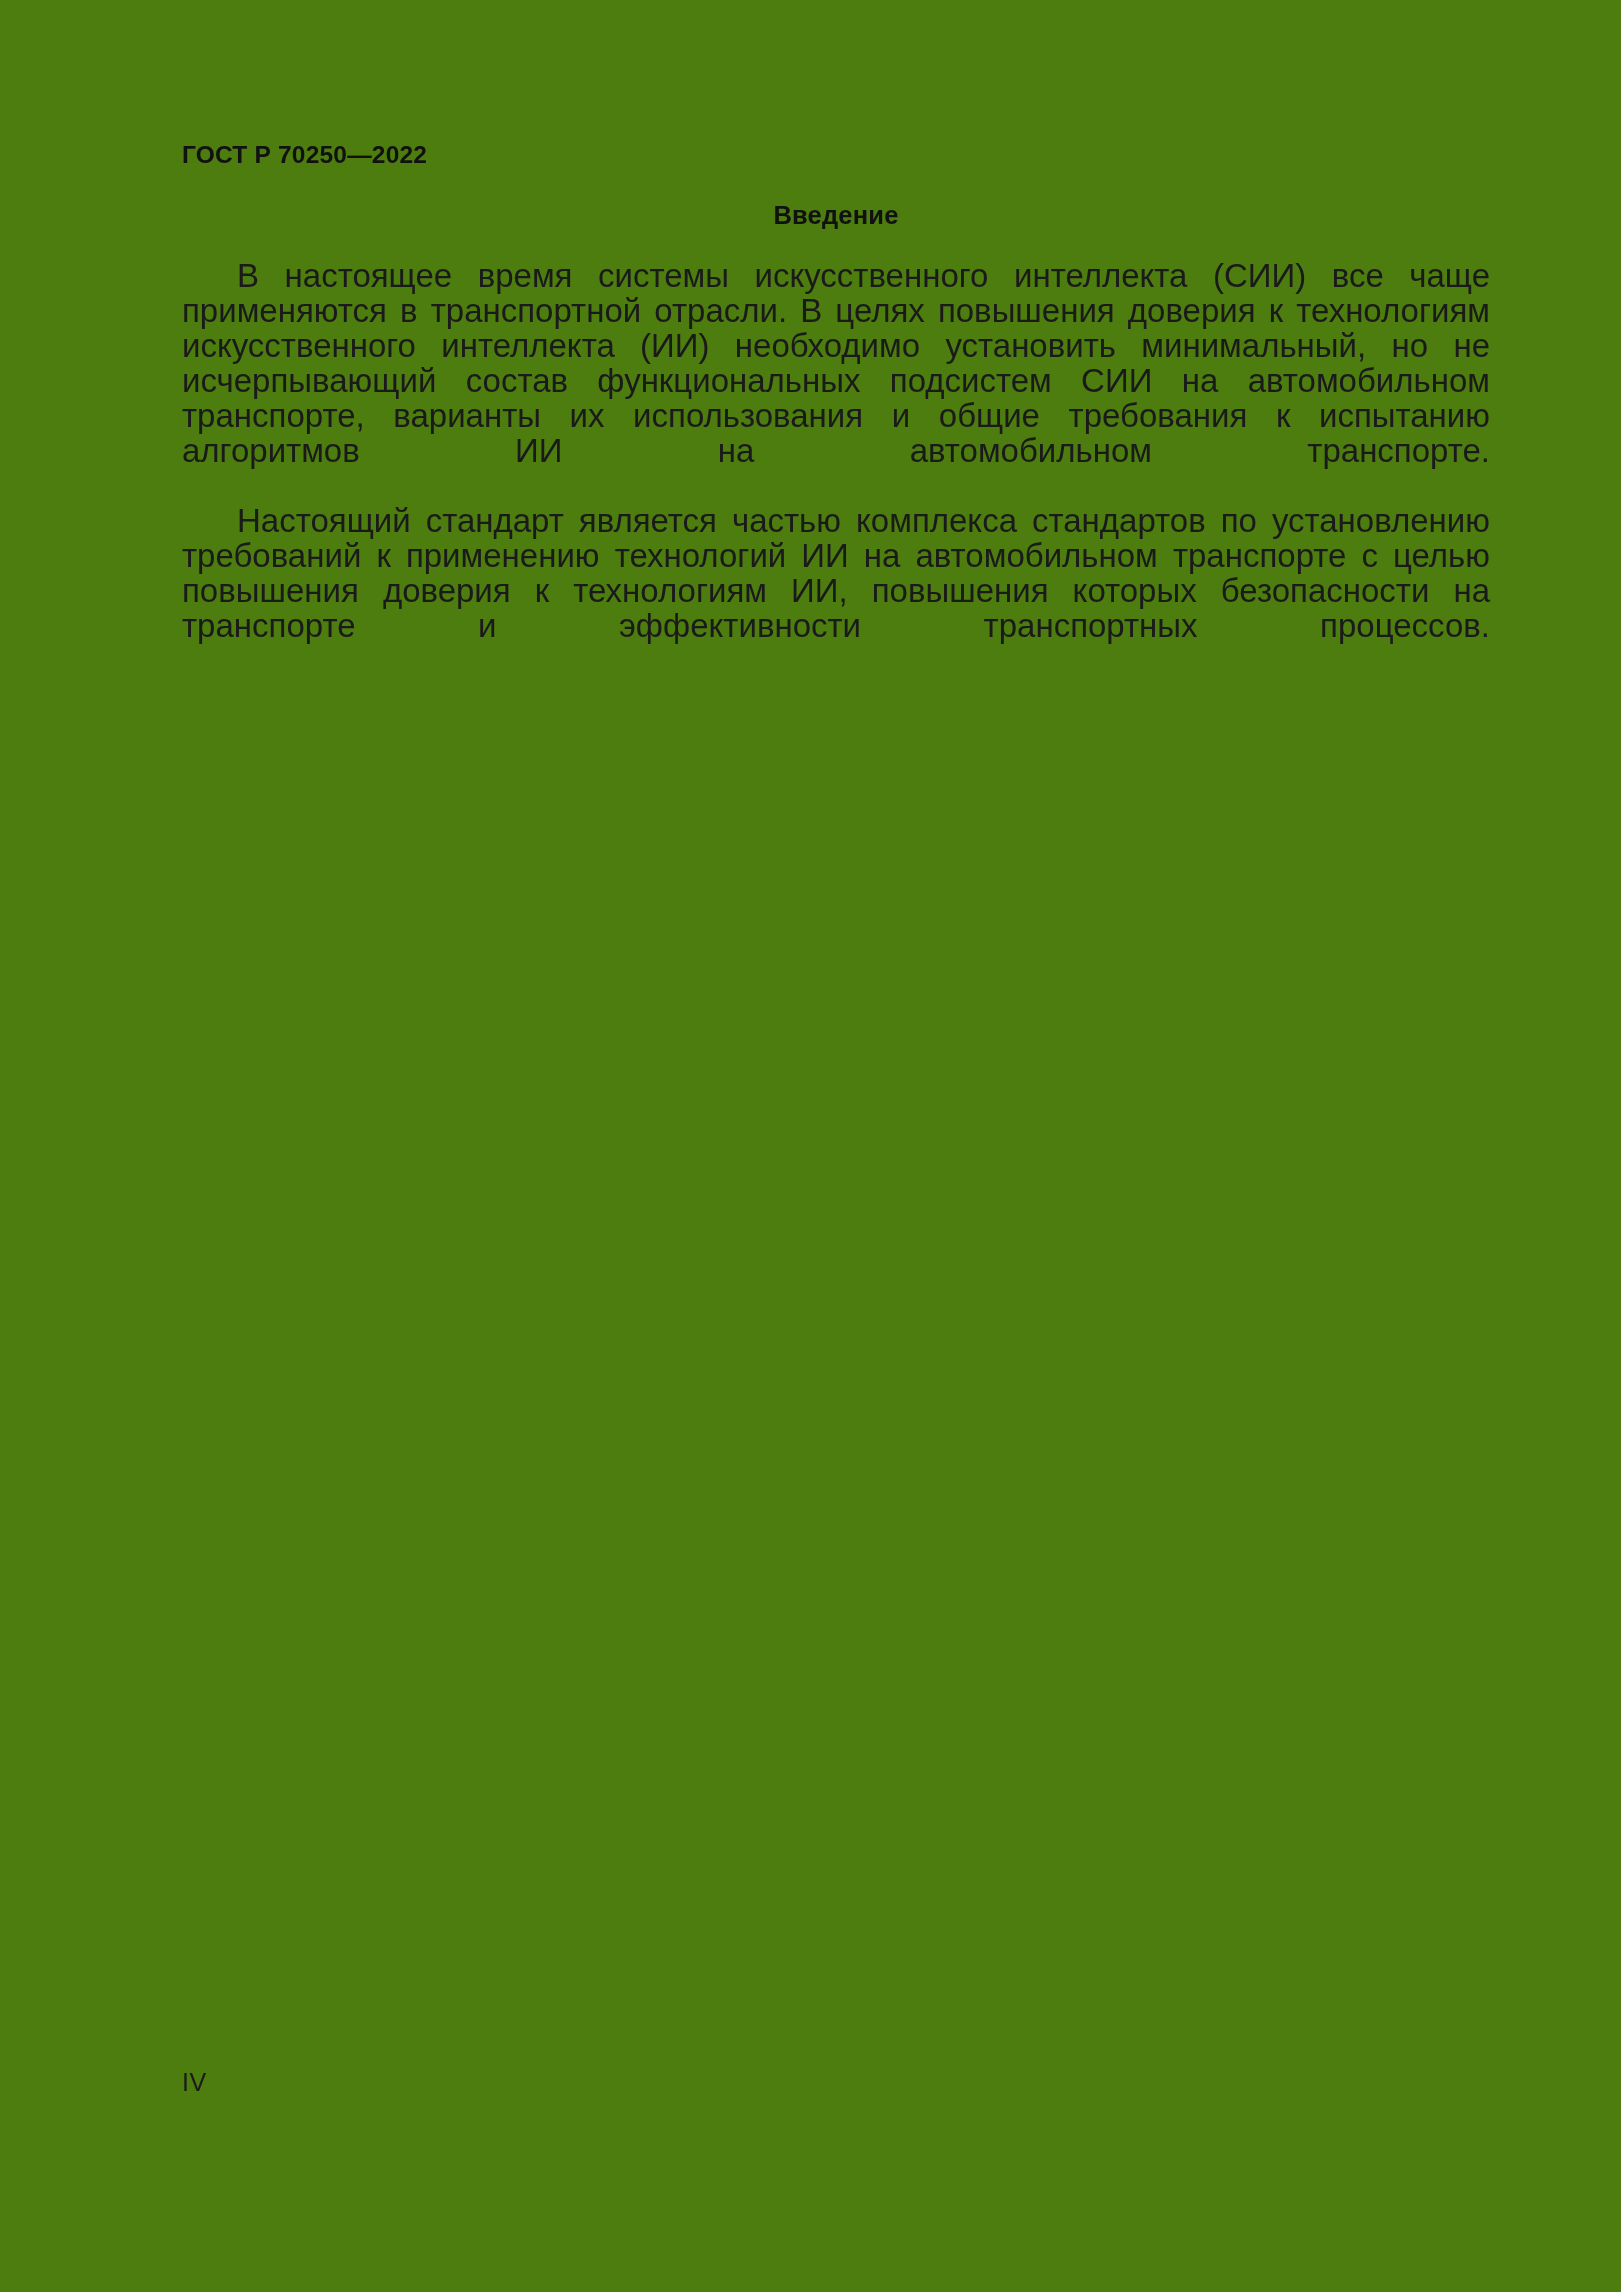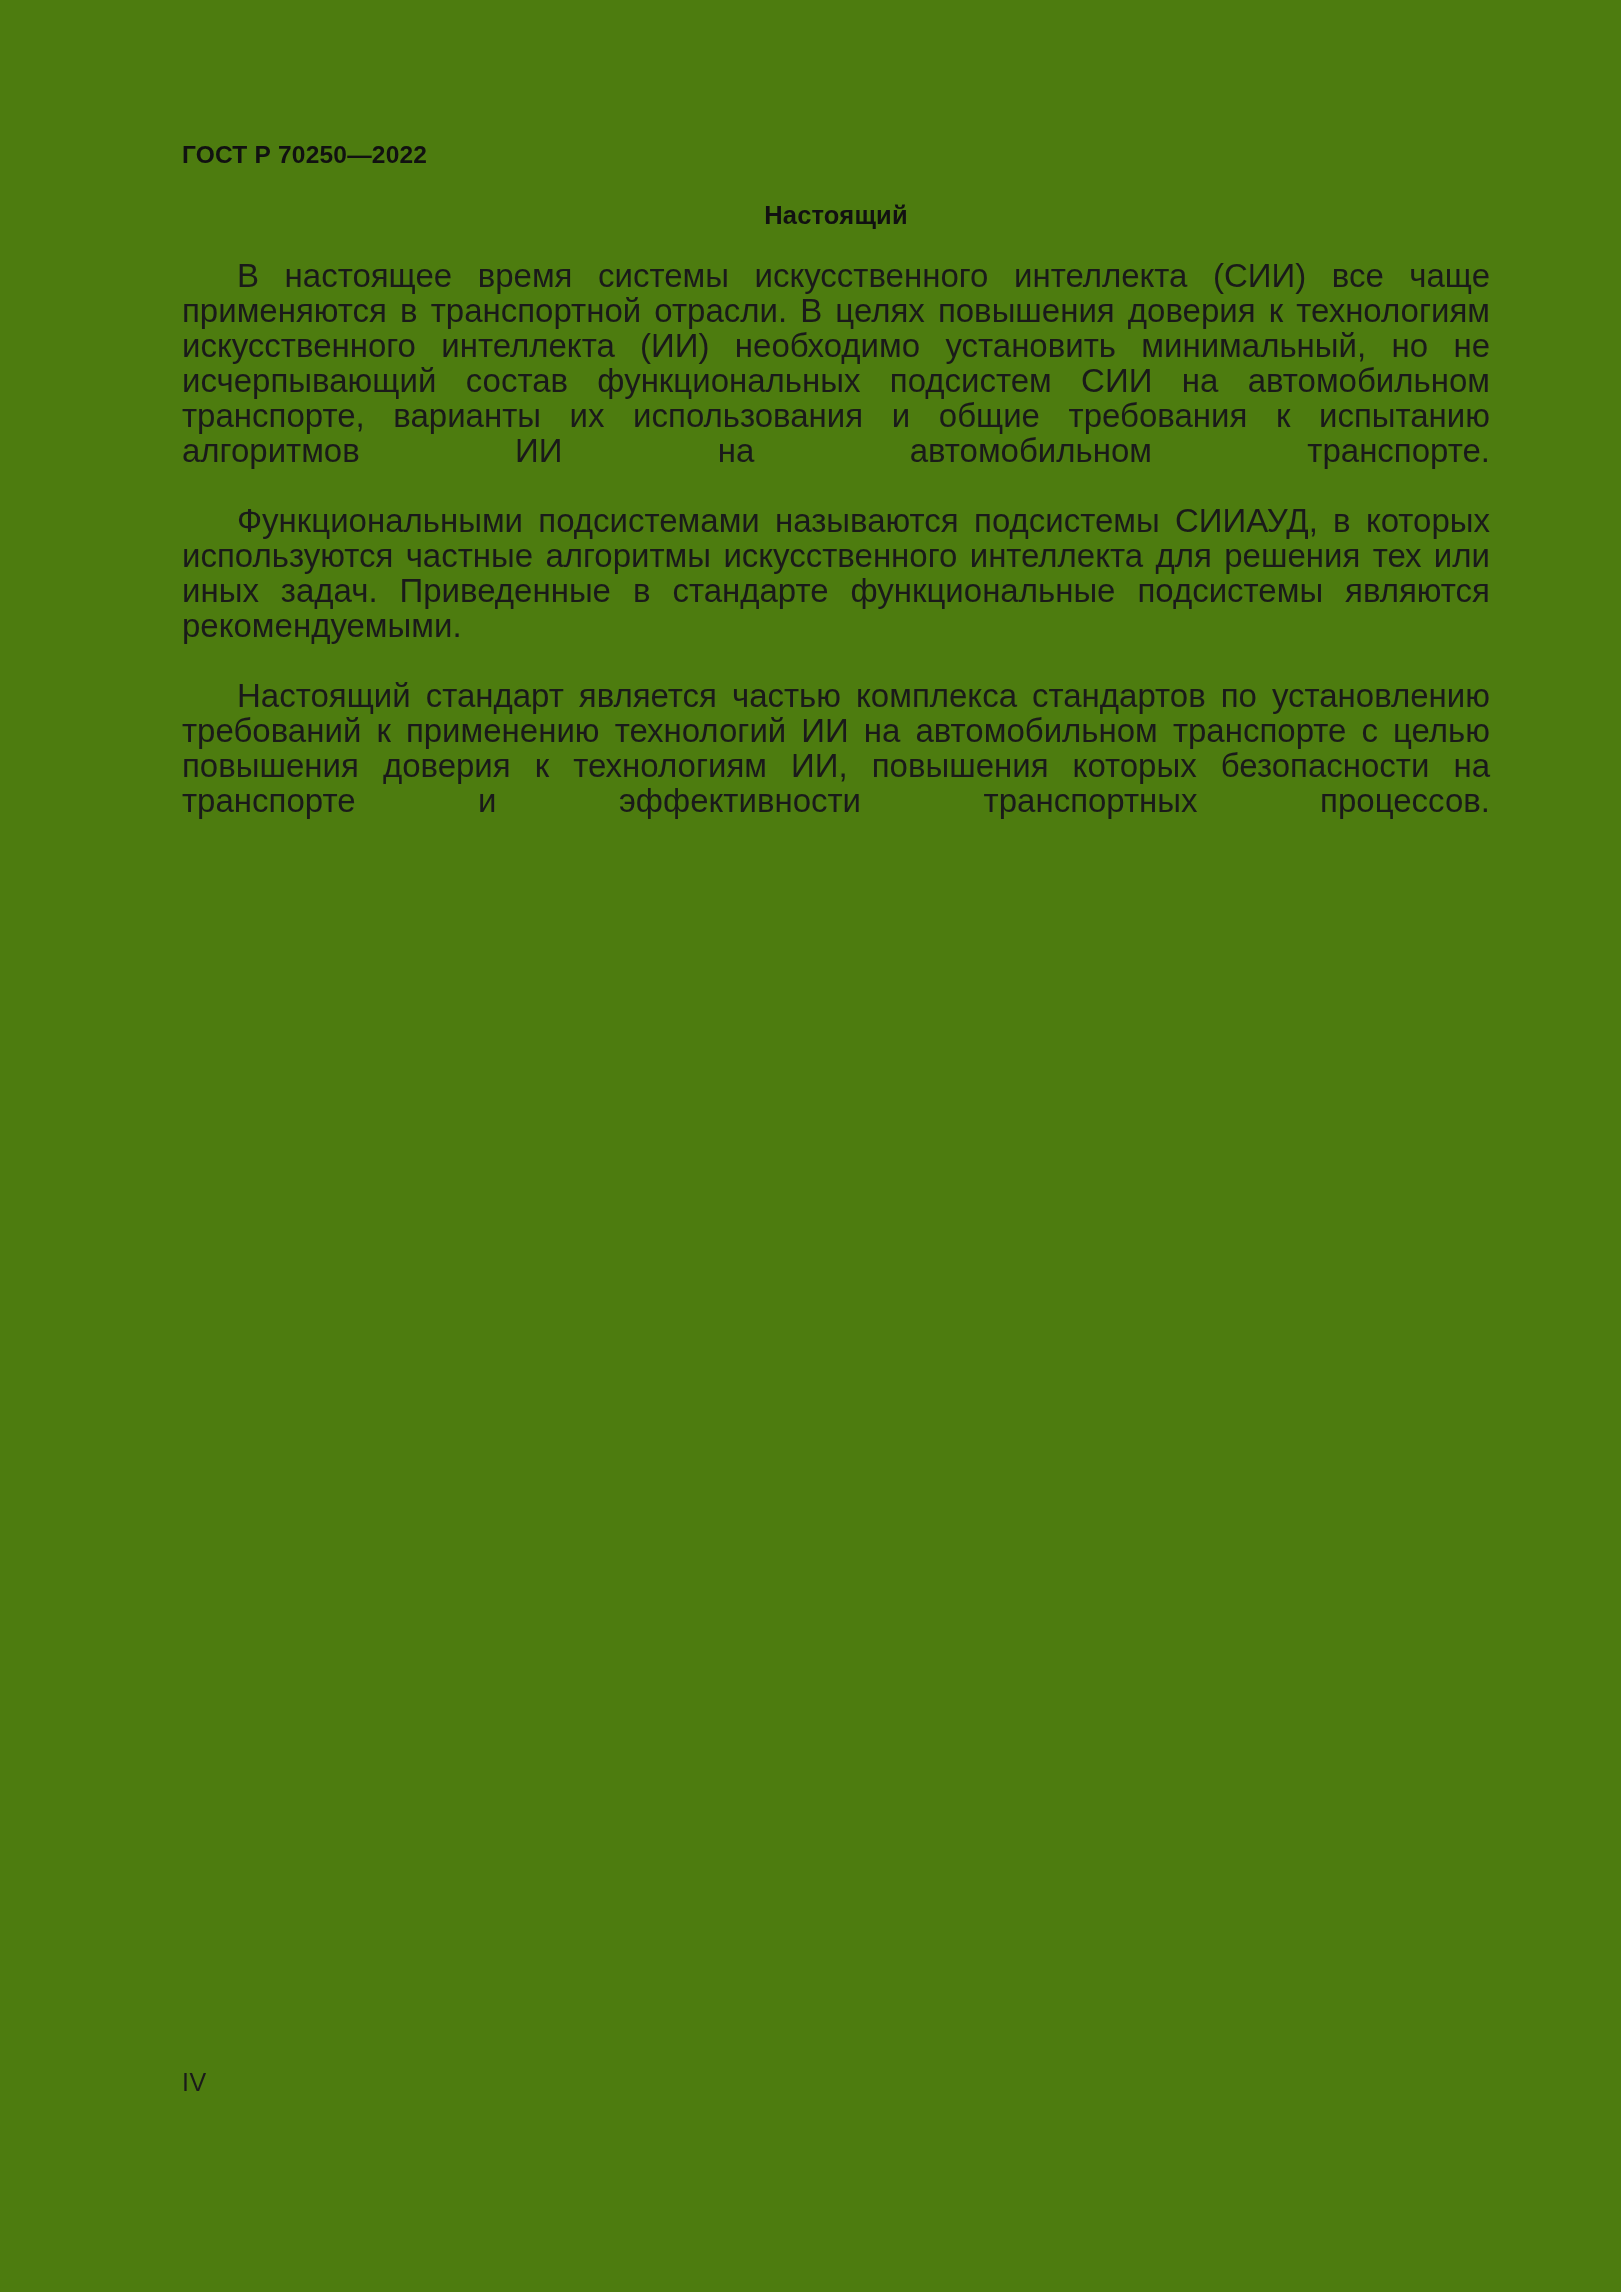--- a/index.html
+++ b/index.html
@@ -85,25 +85,24 @@
 </style>
 </head>
 <body>
 
 <div class="page">
 
   <div class="doc-header">ГОСТ Р 70250—2022</div>
 
   <div class="content">
 
-    <h1 class="section-title">Настоящий</h1>
+    <h1 class="section-title">Введение</h1>
 
     <p class="body-par">В настоящее время системы искусственного интеллекта (СИИ) все чаще применяются в транспортной отрасли. В целях повышения доверия к технологиям искусственного интеллекта (ИИ) необходимо установить минимальный, но не исчерпывающий состав функциональных подсистем СИИ на автомобильном транспорте, варианты их использования и общие требования к испытанию алгоритмов ИИ на автомобильном транспорте.</p>
 
-    <p class="body-par">Функциональными подсистемами называются подсистемы СИИАУД, в которых используются частные алгоритмы искусственного интеллекта для решения тех или иных задач. Приведенные в стандарте функциональные подсистемы являются рекомендуемыми.</p>
 
     <p class="body-par">Настоящий стандарт является частью комплекса стандартов по установлению требований к применению технологий ИИ на автомобильном транспорте с целью повышения доверия к технологиям ИИ, повышения которых безопасности на транспорте и эффективности транспортных процессов.</p>
 
   </div>
 
   <div class="folio">IV</div>
 
 </div>
 
 

